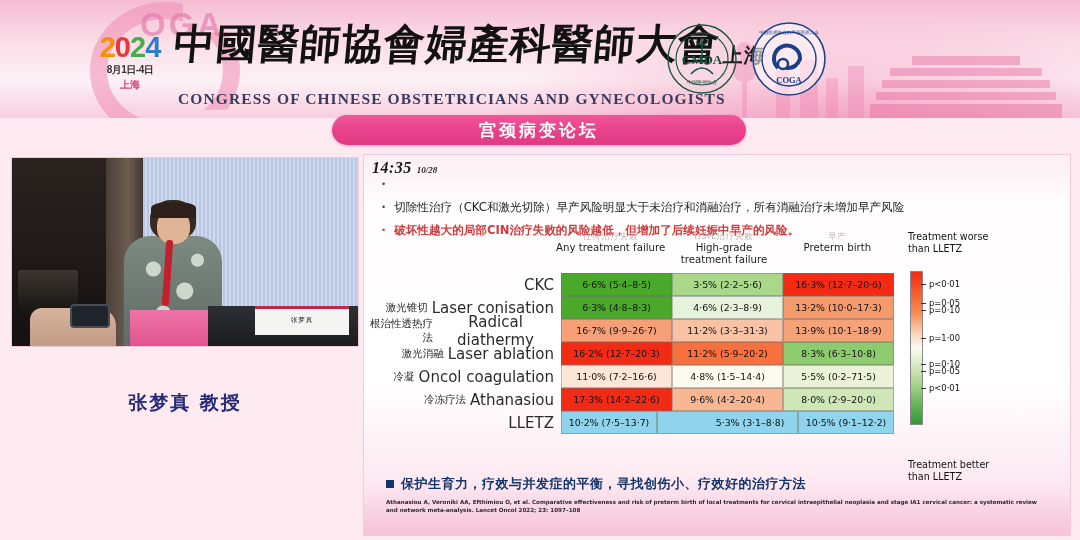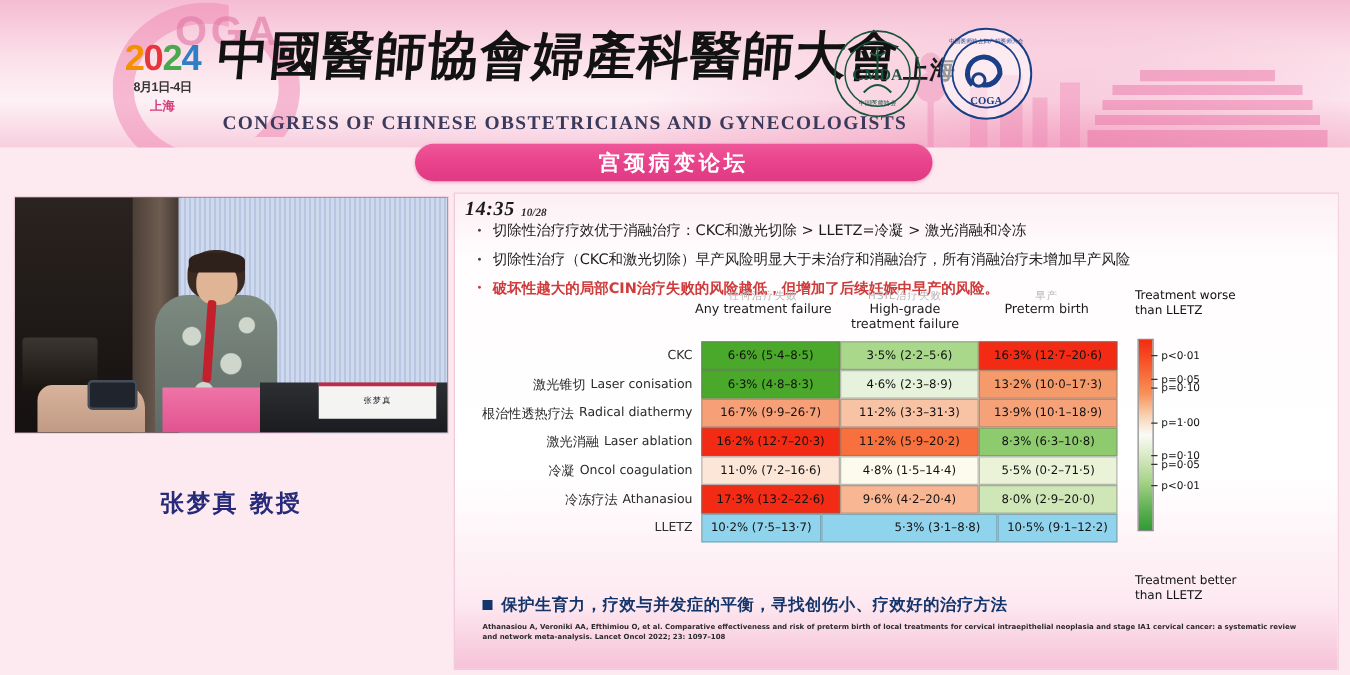--- a/index.html
+++ b/index.html
@@ -149,21 +149,21 @@
   .col-head{flex:1;text-align:center;position:relative;}
   .ch-cn{font-size:8.2px;color:#b9b2b4;letter-spacing:1px;line-height:11px;
     font-family:"DejaVu Sans",sans-serif;}
   .ch-en{font-size:10.2px;color:#1c1c1c;line-height:12px;
     font-family:"DejaVu Sans","Liberation Sans",sans-serif;}
   .tbl{position:absolute;left:0;top:42px;width:524px;}
   .trow{display:flex;height:23px;align-items:stretch;}
   .rlabel{width:184px;text-align:right;padding-right:7px;display:flex;
     align-items:center;justify-content:flex-end;gap:4px;}
   .rl-cn{font-size:10.5px;color:#2b2b2b;font-family:"DejaVu Sans",sans-serif;}
-  .rl-en{font-size:10px;color:#2b2b2b;font-family:"DejaVu Sans","Liberation Sans",sans-serif;text-align:center;}
+  .rl-en{font-size:15px;color:#2b2b2b;font-family:"DejaVu Sans","Liberation Sans",sans-serif;text-align:center;}
   .cells{flex:1;display:flex;}
   .cell{flex:1;display:flex;align-items:center;justify-content:center;
     font-size:9.4px;color:#111;border:1px solid rgba(110,110,110,.45);
     font-family:"DejaVu Sans","Liberation Sans",sans-serif;white-space:nowrap;}
 
   
   .legend{position:absolute;left:538px;top:0;width:96px;height:240px;}
   .lg-top{font-size:9.6px;line-height:11.5px;color:#111;
     font-family:"DejaVu Sans","Liberation Sans",sans-serif;}
   .lg-bar{position:absolute;left:2px;top:40px;width:11px;height:152px;
@@ -266,21 +266,20 @@
 
   <div class="slide">
     <div class="ts-row">
       <div class="ts-time">14:35</div>
       <div class="ts-date">10/28</div>
     </div>
 
     <div class="bullets">
       <div class="bullet">
         <span class="dot">•</span>
-        <span class="txt">切除性治疗疗效优于消融治疗：CKC和激光切除 &gt; LLETZ=冷凝 &gt; 激光消融和冷冻</span>
       </div>
       <div class="bullet">
         <span class="dot">•</span>
         <span class="txt">切除性治疗（CKC和激光切除）早产风险明显大于未治疗和消融治疗，所有消融治疗未增加早产风险</span>
       </div>
       <div class="bullet hl">
         <span class="dot">•</span>
         <span class="txt">破坏性越大的局部CIN治疗失败的风险越低，但增加了后续妊娠中早产的风险。</span>
       </div>
     </div>
@@ -356,21 +355,21 @@
               <div class="cell" style="background: rgb(252, 251, 238);">4·8% (1·5–14·4)</div>
               <div class="cell" style="background: rgb(234, 242, 216);">5·5% (0·2–71·5)</div>
             </div>
           </div>
           <div class="trow">
             <div class="rlabel">
               <span class="rl-cn">冷冻疗法</span>
               <span class="rl-en">Athanasiou</span>
             </div>
             <div class="cells">
-              <div class="cell" style="background: rgb(244, 43, 20);">17·3% (13·2–22·6)</div>
+              <div class="cell" style="background: rgb(244, 43, 20);">17·3% (14·2–22·6)</div>
               <div class="cell" style="background: rgb(249, 182, 147);">9·6% (4·2–20·4)</div>
               <div class="cell" style="background: rgb(207, 230, 182);">8·0% (2·9–20·0)</div>
             </div>
           </div>
           <div class="trow">
             <div class="rlabel">
               <span class="rl-en">LLETZ</span>
             </div>
             <div class="cells">
               <div class="cell" style="background: rgb(143, 211, 236);">10·2% (7·5–13·7)</div>

